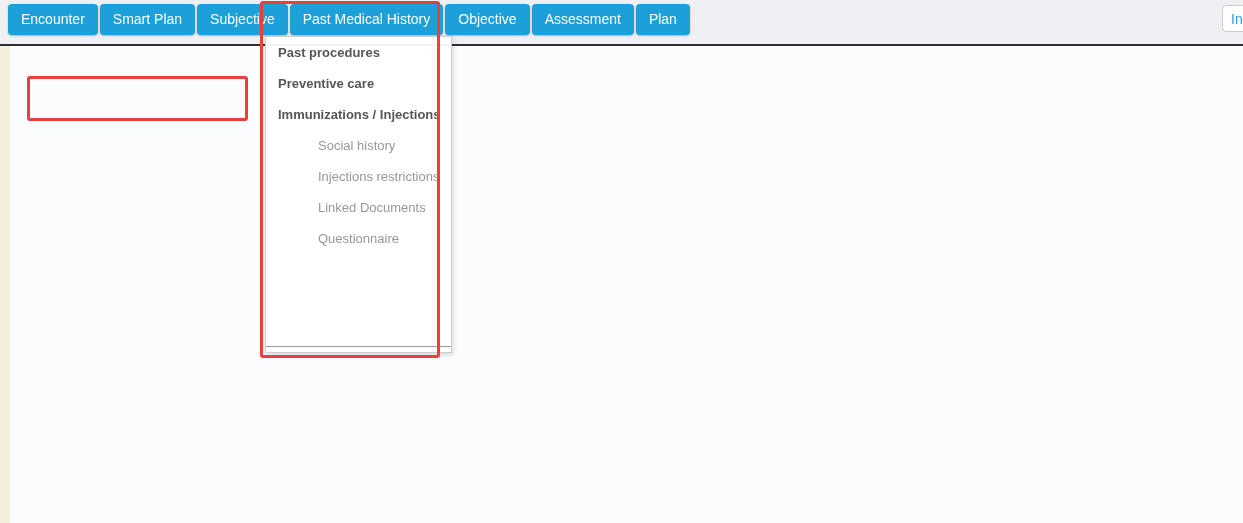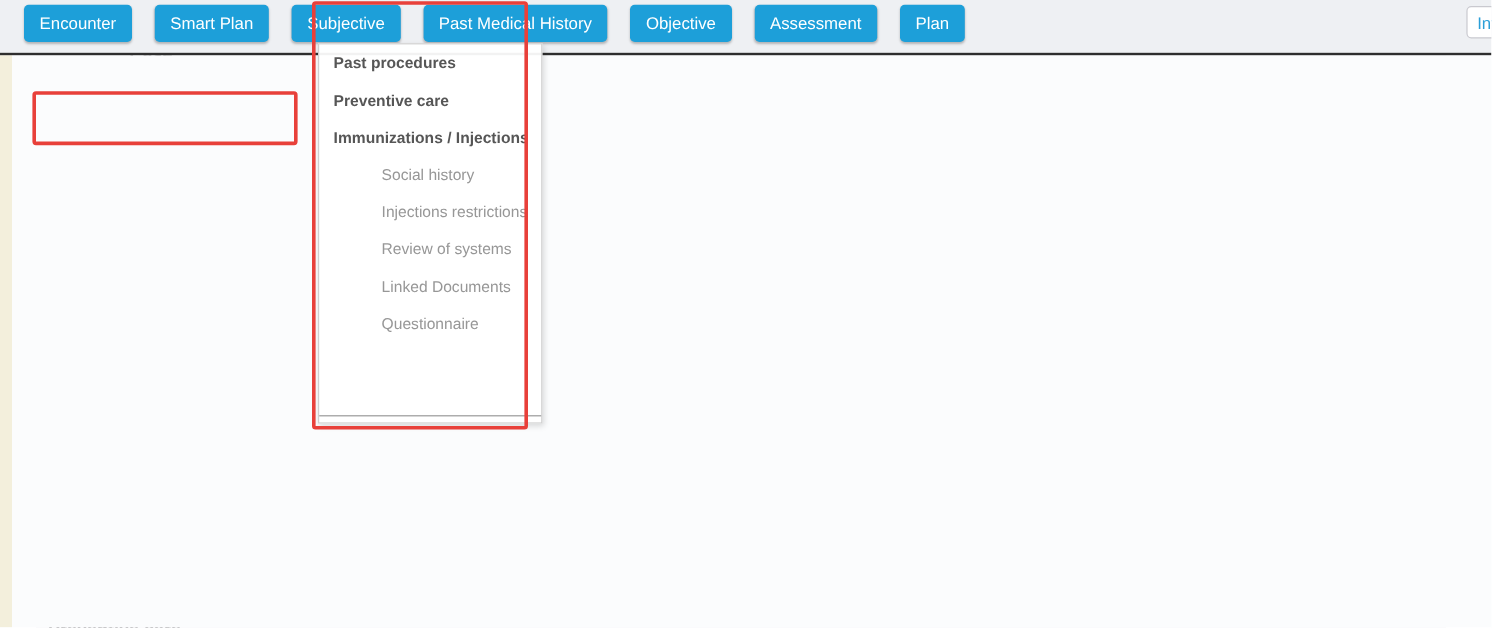--- a/index.html
+++ b/index.html
@@ -4,21 +4,21 @@
 <style>
   html,body{margin:0;padding:0;background:#ffffff;}
   #screen{
     position:relative;width:1243px;height:523px;overflow:hidden;
     font-family:"Liberation Sans","DejaVu Sans",sans-serif;
     background:#fbfcfd;
   }
   
   .navbar{position:absolute;left:0;top:0;width:100%;height:44px;background:#eef0f3;z-index:2;}
   .nav-line{position:absolute;left:0;top:44px;width:100%;height:2px;background:#2e2e2e;z-index:2;}
-  .tabs{position:absolute;left:20px;top:4px;display:flex;gap:19px;align-items:center;}
+  .tabs{position:absolute;left:8px;top:4px;display:flex;gap:2px;align-items:center;}
   .tab-btn{
     background:#1d9fd9;color:#ffffff;font-size:14px;line-height:31px;height:31px;
     padding:0 13px;border-radius:4px;border:none;white-space:nowrap;
     box-shadow:0 1px 2px rgba(0,0,0,0.25);cursor:pointer;
   }
   .intake-btn{
     position:absolute;left:1222px;top:5px;width:58px;height:27px;
     background:#ffffff;border:1px solid #c9c9cf;border-radius:4px;
     color:#2a9fd8;font-size:14px;line-height:26px;text-align:left;padding:0 0 0 8px;
     cursor:pointer;
@@ -120,21 +120,20 @@
   <div class="section-bar" style="top:508px;">
     <span class="bar-title">Preventive care</span>
   </div>
 
   <div class="dropdown">
     <div class="dd-item dd-bold">Past procedures</div>
     <div class="dd-item dd-bold">Preventive care</div>
     <div class="dd-item dd-bold">Immunizations / Injections</div>
     <div class="dd-item dd-light">Social history</div>
     <div class="dd-item dd-light">Injections restrictions</div>
-    <div class="dd-item dd-light">Review of systems</div>
     <div class="dd-item dd-light">Linked Documents</div>
     <div class="dd-item dd-light">Questionnaire</div>
     <div class="dd-divider"></div>
   </div>
 
   <div class="red-box red-box-menu"></div>
   <div class="red-box red-box-heading"></div>
 
 </div>
 

